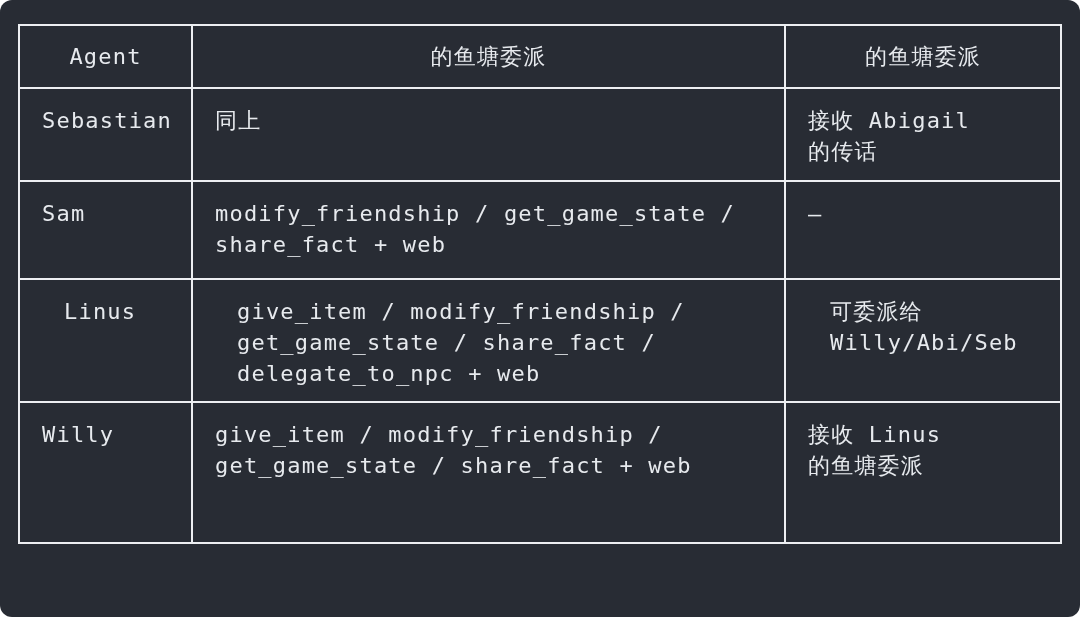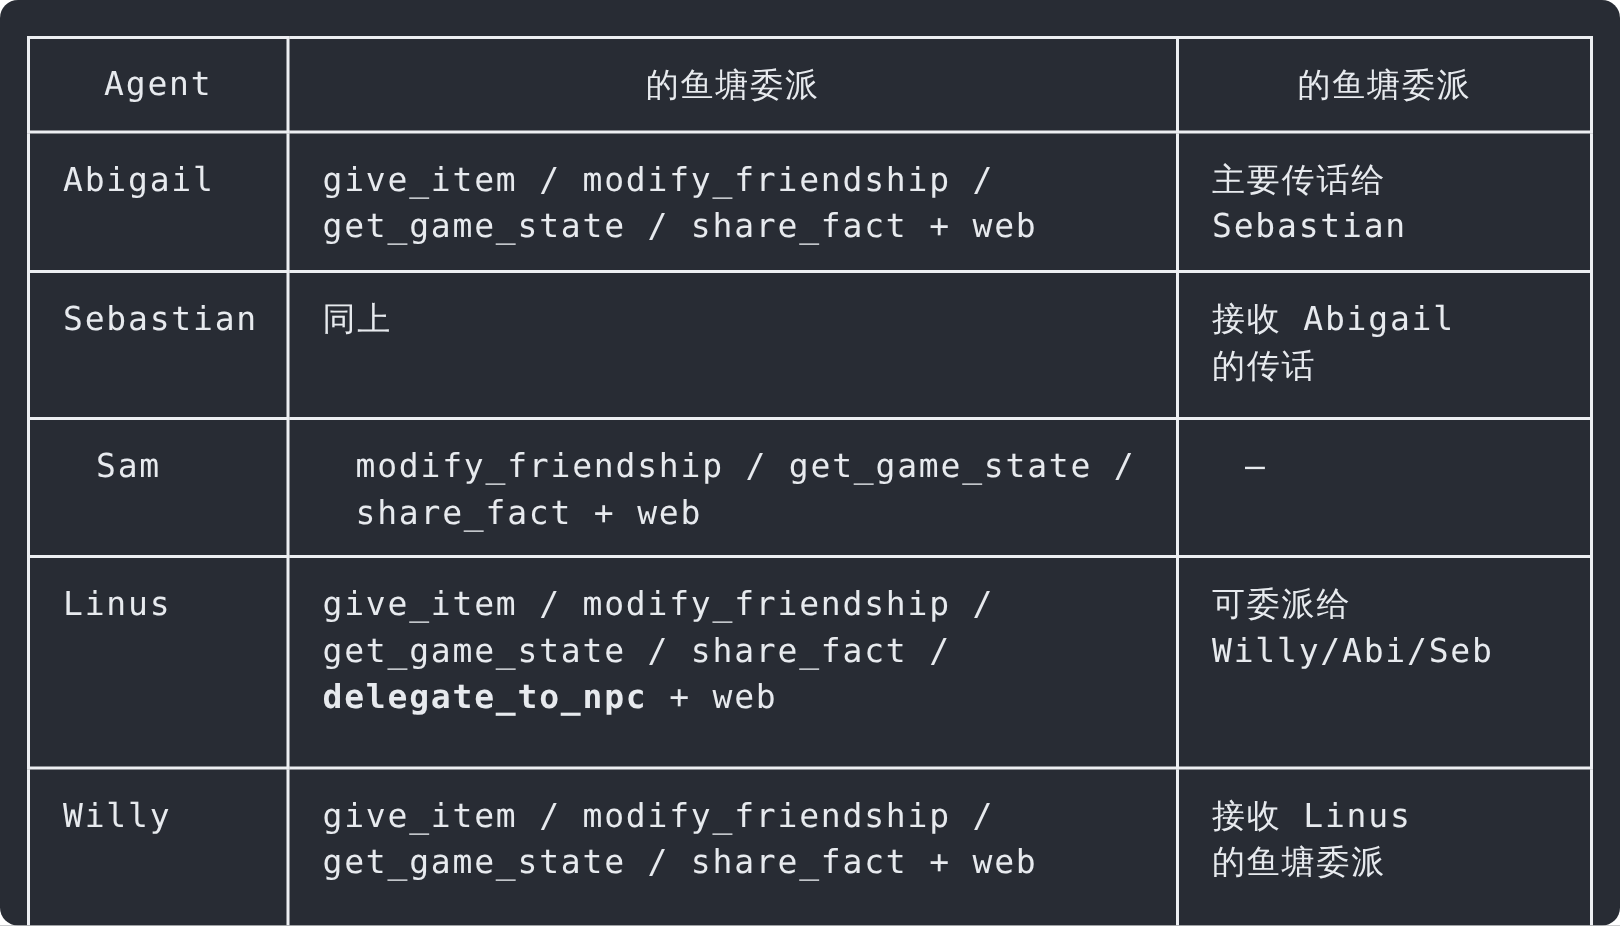--- a/index.html
+++ b/index.html
@@ -45,45 +45,40 @@
     vertical-align: top;
     text-align: left;
     padding: 16px 16px 12px 22px;
     line-height: 31px;
   }
   .agent-table tbody tr:nth-child(1) td { height: 93px; }
   .agent-table tbody tr:nth-child(2) td { height: 98px; }
   .agent-table tbody tr:nth-child(3) td { height: 80px; padding-left: 44px; }
   .agent-table tbody tr:nth-child(4) td { height: 141px; }
   .agent-table tbody tr:nth-child(5) td { height: 110px; }
-  .agent-table strong { font-weight: bold; }
+  .agent-table strong { font-weight: normal; }
 </style>
 </head>
 <body>
 
 <div class="card">
   <table class="agent-table">
     <colgroup>
       <col class="c-agent">
       <col class="c-tools">
       <col class="c-ability">
     </colgroup>
     <thead>
       <tr>
         <th>Agent</th>
         <th>的鱼塘委派</th>
         <th>的鱼塘委派</th>
       </tr>
     </thead>
     <tbody>
-        <tr>
-          <td>Abigail</td>
-          <td>give_item / modify_friendship /<br>get_game_state / share_fact + web</td>
-          <td>主要传话给<br>Sebastian</td>
-        </tr>
         <tr>
           <td>Sebastian</td>
           <td>同上</td>
           <td>接收 Abigail<br>的传话</td>
         </tr>
         <tr>
           <td>Sam</td>
           <td>modify_friendship / get_game_state /<br>share_fact + web</td>
           <td>–</td>
         </tr>

